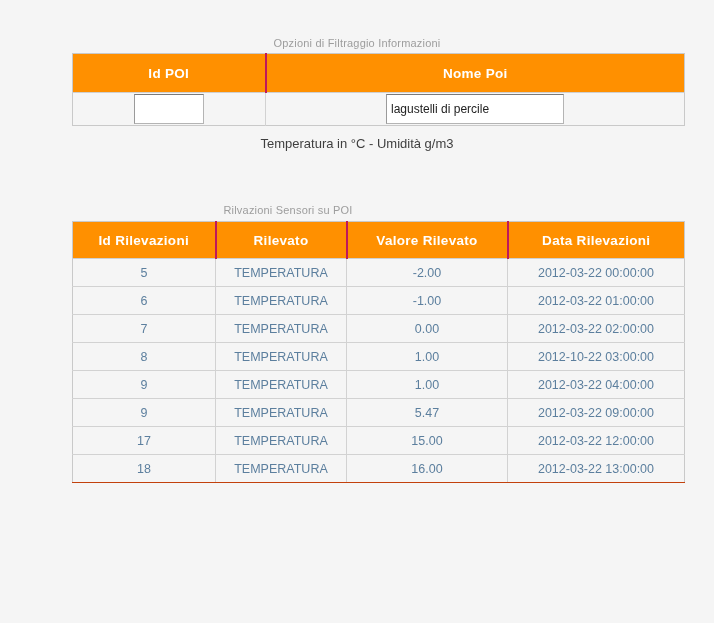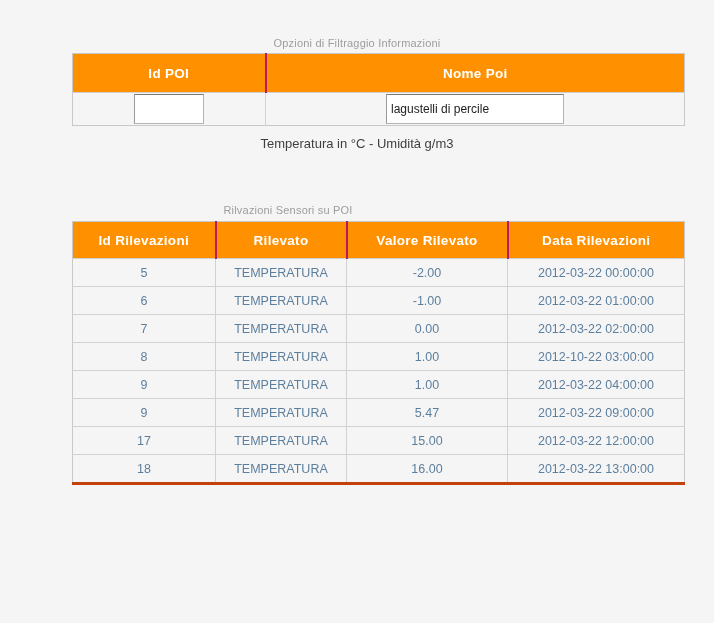--- a/index.html
+++ b/index.html
@@ -60,21 +60,21 @@
   table.grid td {
     text-align: center;
     font-size: 12.5px;
     color: #5c7f9e;
     padding: 0;
     border-right: 1px solid #d2d2d2;
     border-bottom: 1px solid #d2d2d2;
     background: #f5f5f5;
   }
   table.grid td:last-child { border-right: none; }
-  table.grid tr:last-child td { border-bottom: 3px solid #c2410c; }
+  table.grid tr:last-child td { border-bottom: 1px solid #c2410c; }
 
   
   #filter-table th { height: 38px; }
   #filter-table td { height: 32px; border-bottom: none; }
   #filter-table colgroup col.c1 { width: 193px; }
 
   .txt-input {
     border: 1px solid #b4b4b4;
     border-top-color: #7a7a7a;
     border-left-color: #9a9a9a;

